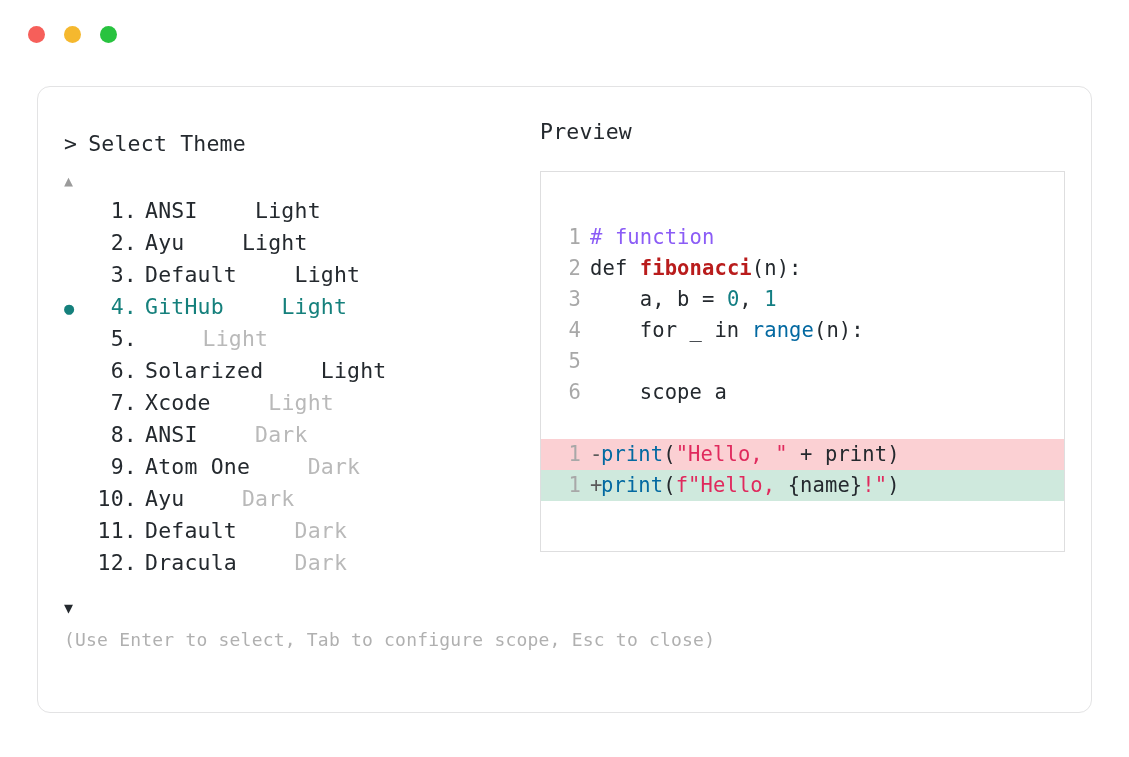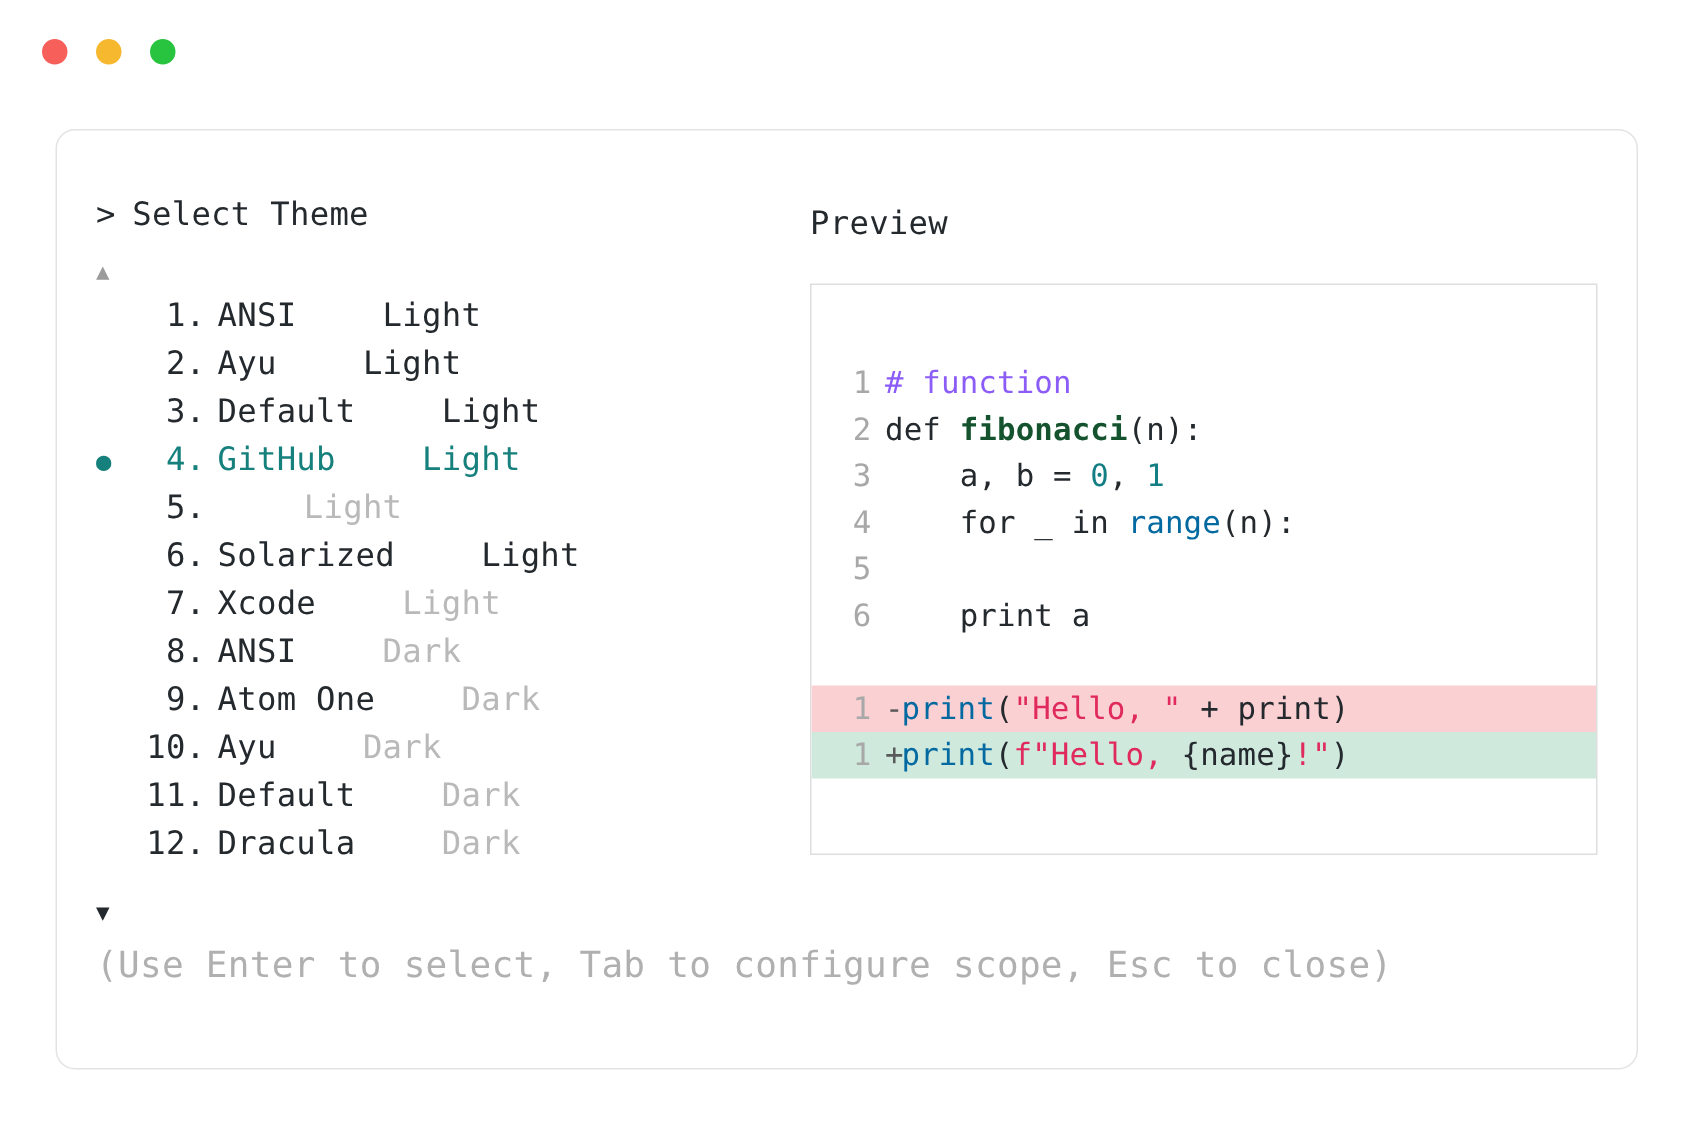--- a/index.html
+++ b/index.html
@@ -118,31 +118,31 @@
     height: 24px;
     font-size: 15px;
     line-height: 24px;
     color: #24292e;
   }
 
   #hint {
     position: absolute;
     left: 26px;
     top: 542px;
-    font-size: 24px;
+    font-size: 18px;
     letter-spacing: 0.2px;
     color: #b0b0b0;
     white-space: pre;
   }
 
   
   #right-col {
     position: absolute;
     left: 502px;
-    top: 50px;
+    top: 32px;
     width: 530px;
   }
   #preview-title {
     font-size: 21.5px;
     color: #24292e;
     letter-spacing: 0.2px;
     height: 30px;
   }
   #preview-box {
     margin-top: 22px;
@@ -181,21 +181,21 @@
 
   
   .code-line.diff { padding-left: 20px; margin-left: 0; }
   .code-line.del { background: #fbd0d3; }
   .code-line.add { background: #cfe9dd; }
   .diff-sign { width: 11px; flex: 0 0 11px; color: #5a5a5a; }
 
   
   .tok-comment  { color: #8b5cf6; }
   .tok-plain    { color: #24292e; }
-  .tok-func     { color: #14532d; font-weight: 700; text-align: center; }
+  .tok-func     { color: #b91c1c; font-weight: 700; text-align: center; }
   .tok-num      { color: #137e83; }
   .tok-builtin  { color: #0369a1; }
   .tok-str      { color: #e0295d; }
 </style>
 </head>
 <body>
 
 <div id="titlebar">
     <span class="dot" style="background: rgb(246, 95, 90);"></span>
     <span class="dot" style="background: rgb(245, 184, 46);"></span>
@@ -308,21 +308,21 @@
     <div id="right-col">
       <div id="preview-title">Preview</div>
 
       <div id="preview-box">
         <div id="code">
             <div class="code-line"><span class="ln">1</span><span class="tok-comment"># function</span></div>
             <div class="code-line"><span class="ln">2</span><span class="tok-plain">def </span><span class="tok-func">fibonacci</span><span class="tok-plain">(n):</span></div>
             <div class="code-line"><span class="ln">3</span><span class="tok-plain">    a, b = </span><span class="tok-num">0</span><span class="tok-plain">, </span><span class="tok-num">1</span></div>
             <div class="code-line"><span class="ln">4</span><span class="tok-plain">    for _ in </span><span class="tok-builtin">range</span><span class="tok-plain">(n):</span></div>
             <div class="code-line"><span class="ln">5</span></div>
-            <div class="code-line"><span class="ln">6</span><span class="tok-plain">    print a</span></div>
+            <div class="code-line"><span class="ln">6</span><span class="tok-plain">    scope a</span></div>
             <div class="code-line blank">&nbsp;</div>
             <div class="code-line diff del"><span class="ln">1</span><span class="diff-sign">-</span><span class="tok-builtin">print</span><span class="tok-plain">(</span><span class="tok-str">"Hello, "</span><span class="tok-plain"> + print)</span></div>
             <div class="code-line diff add"><span class="ln">1</span><span class="diff-sign">+</span><span class="tok-builtin">print</span><span class="tok-plain">(</span><span class="tok-str">f"Hello, </span><span class="tok-plain">{name}</span><span class="tok-str">!"</span><span class="tok-plain">)</span></div>
           </div>
       </div>
     </div>
 
   </div>
 </div>
 

